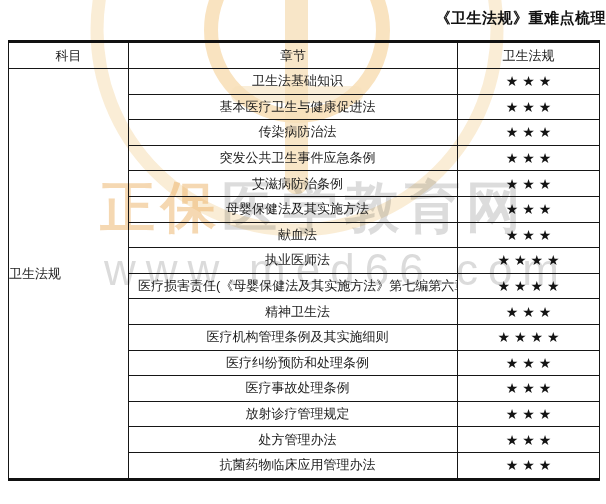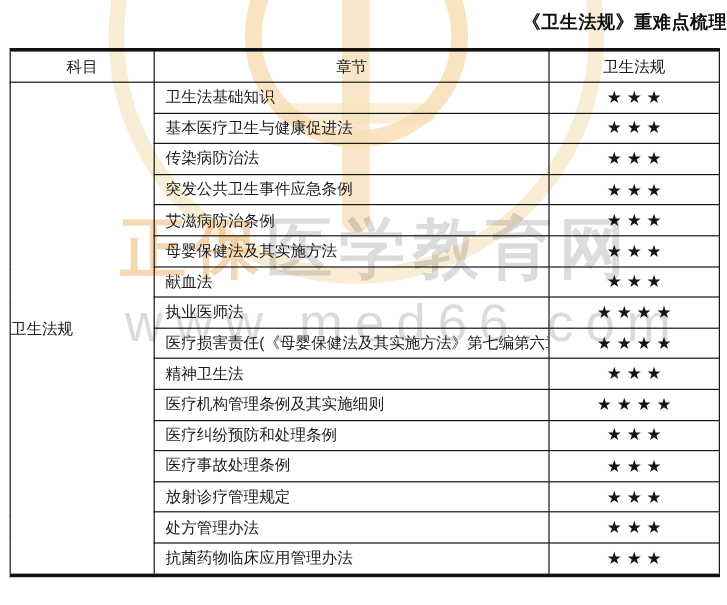--- a/index.html
+++ b/index.html
@@ -41,21 +41,21 @@
     font-size:13px;color:#1c1c1c;
     padding:0;background:transparent;
     overflow:hidden;white-space:nowrap;
   }
   tr.hdr{height:27px;}
   tr.hdr td{text-align:center;font-size:13px;color:#1a1a1a;}
   col.c-subject{width:120px;}
   col.c-chapter{width:329px;}
   col.c-importance{width:142px;}
   td.subject-cell{vertical-align:middle;font-size:13px;}
-  td.chapter-cell{padding-left:9px;text-align:left;}
+  td.chapter-cell{padding-left:9px;text-align:center;}
   td.stars-cell{
     text-align:center;font-size:14px;letter-spacing:4px;color:#141414;
     padding-left:4px; 
   }
 </style>
 </head>
 <body>
 
 <div class="wm-layer">
   <svg class="wm-svg" width="606" height="504" viewBox="0 0 606 504">

